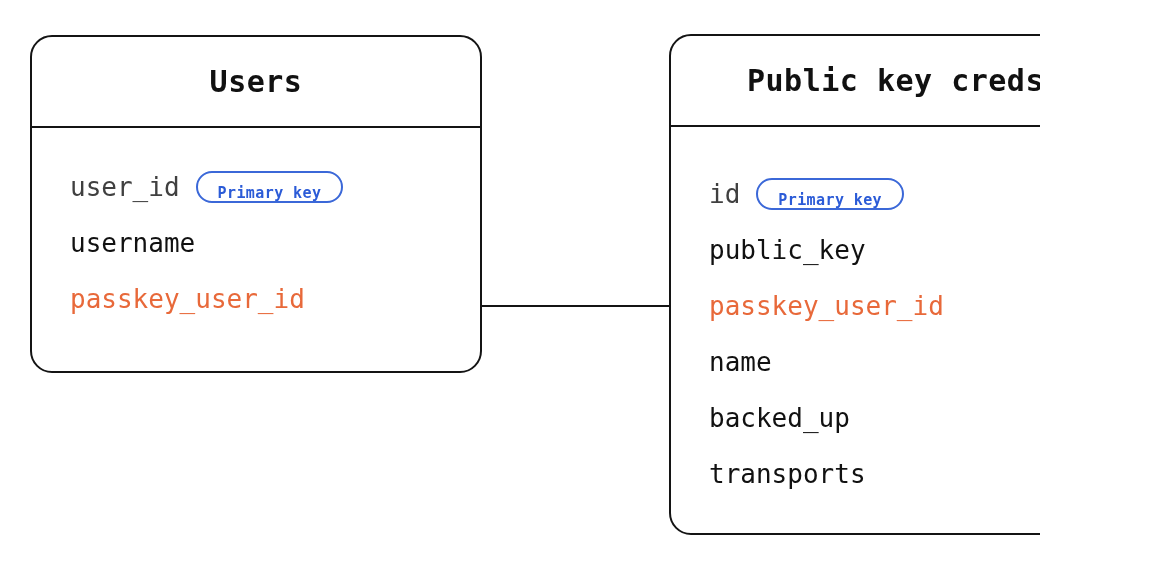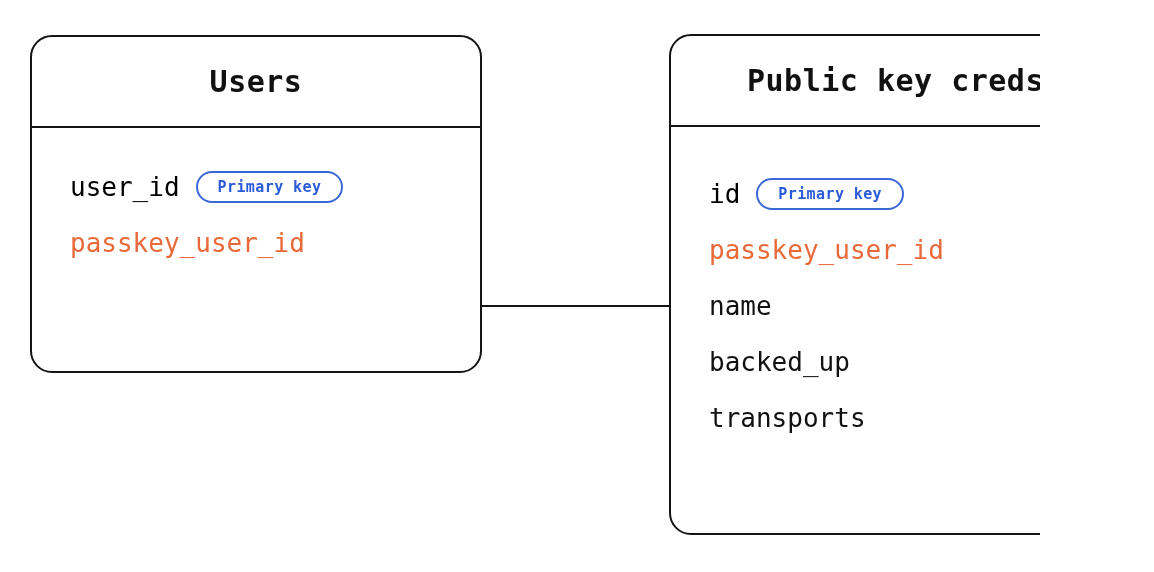--- a/index.html
+++ b/index.html
@@ -81,27 +81,27 @@
     gap: 16px;
   }
 
   .field-name {
     font-size: 26px;
     line-height: 1;
     color: #111111;
     white-space: nowrap;
   }
 
-  .field-name.pk  { color: #000000; }
+  .field-name.pk  { color: #404040; }
   .field-name.fk  { color: #E8693A; }
 
   
   .pk-badge {
     display: inline-flex;
-    align-items: center;
+    align-items: flex-end;
     justify-content: center;
     box-sizing: border-box;
     height: 32px;
     padding: 0 20px;
     border: 2px solid #3B68D8;
     border-radius: 16px;
     background: transparent;
   }
 
   .pk-badge-label {
@@ -136,20 +136,23 @@
 
     <div class="entity-fields">
 
       <div class="field-row">
         <span class="field-name pk">user_id</span>
         <span class="pk-badge">
           <span class="pk-badge-label">Primary key</span>
         </span>
       </div>
 
+      <div class="field-row">
+        <span class="field-name">username</span>
+      </div>
 
       <div class="field-row">
         <span class="field-name fk">passkey_user_id</span>
       </div>
 
     </div>
   </div>
 
   <div id="relationship-connector"></div>
 
@@ -161,20 +164,23 @@
 
     <div class="entity-fields">
 
       <div class="field-row">
         <span class="field-name pk">id</span>
         <span class="pk-badge">
           <span class="pk-badge-label">Primary key</span>
         </span>
       </div>
 
+      <div class="field-row">
+        <span class="field-name">public_key</span>
+      </div>
 
       <div class="field-row">
         <span class="field-name fk">passkey_user_id</span>
       </div>
 
       <div class="field-row">
         <span class="field-name">name</span>
       </div>
 
       <div class="field-row">

